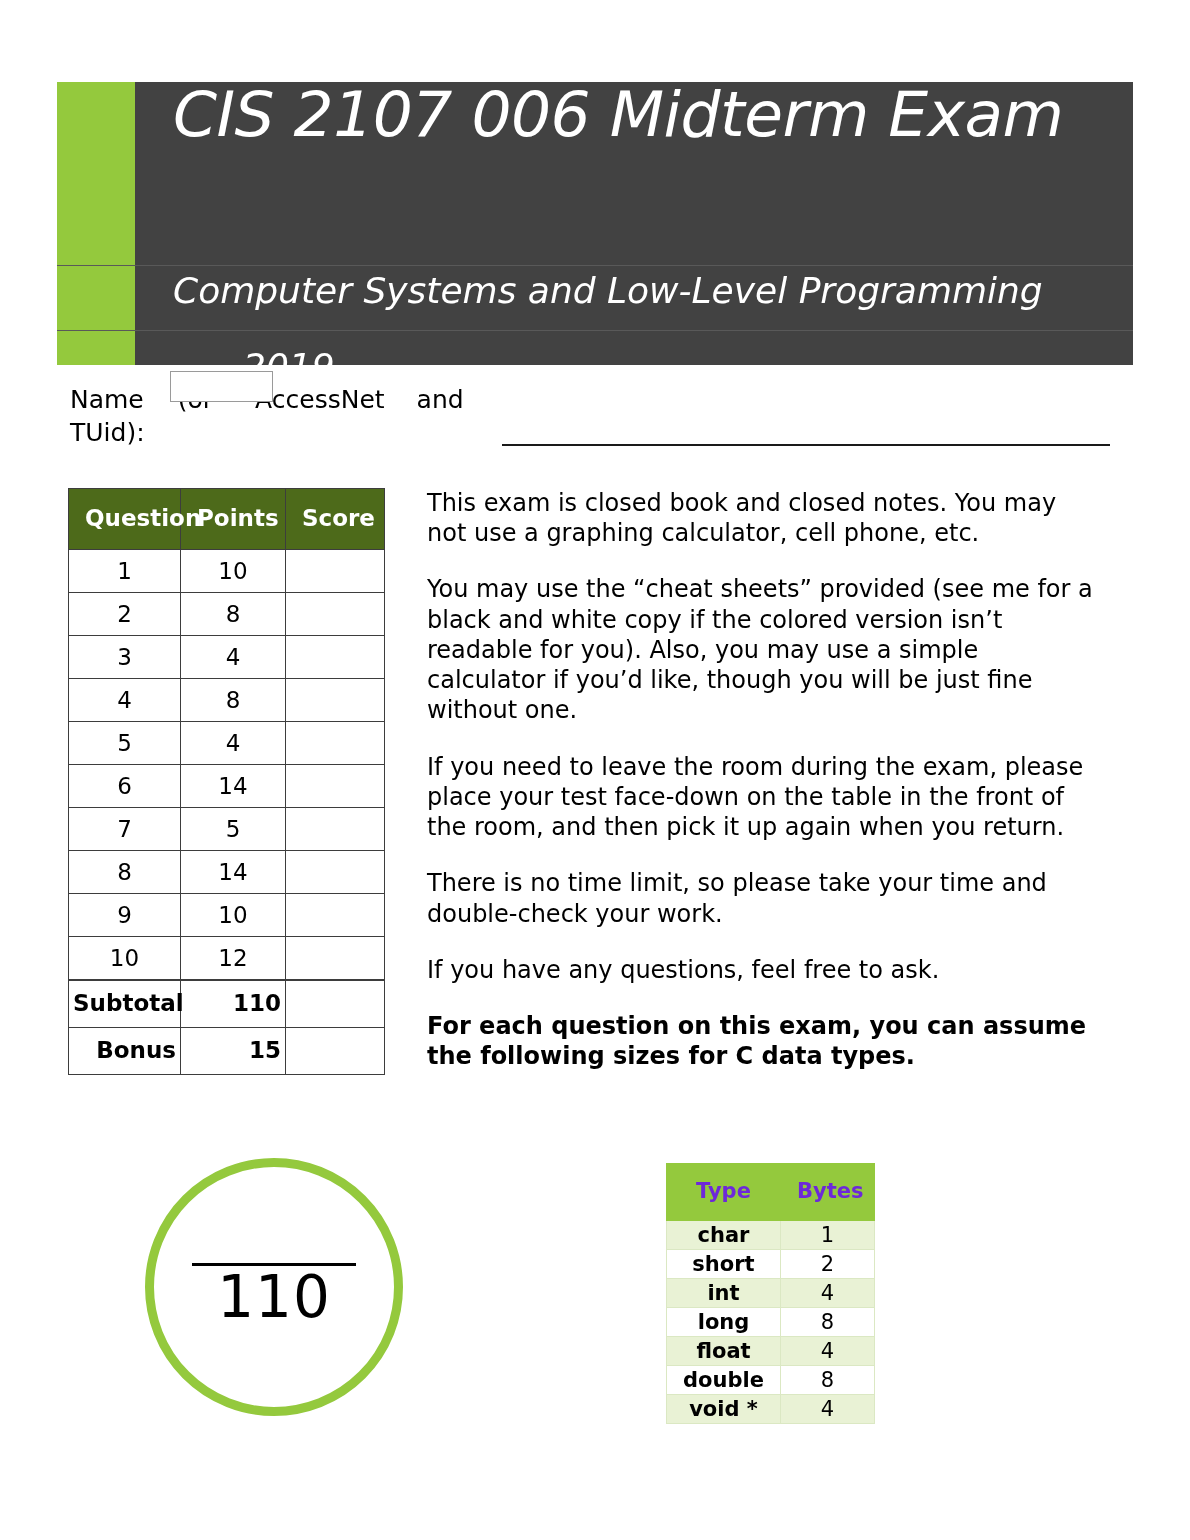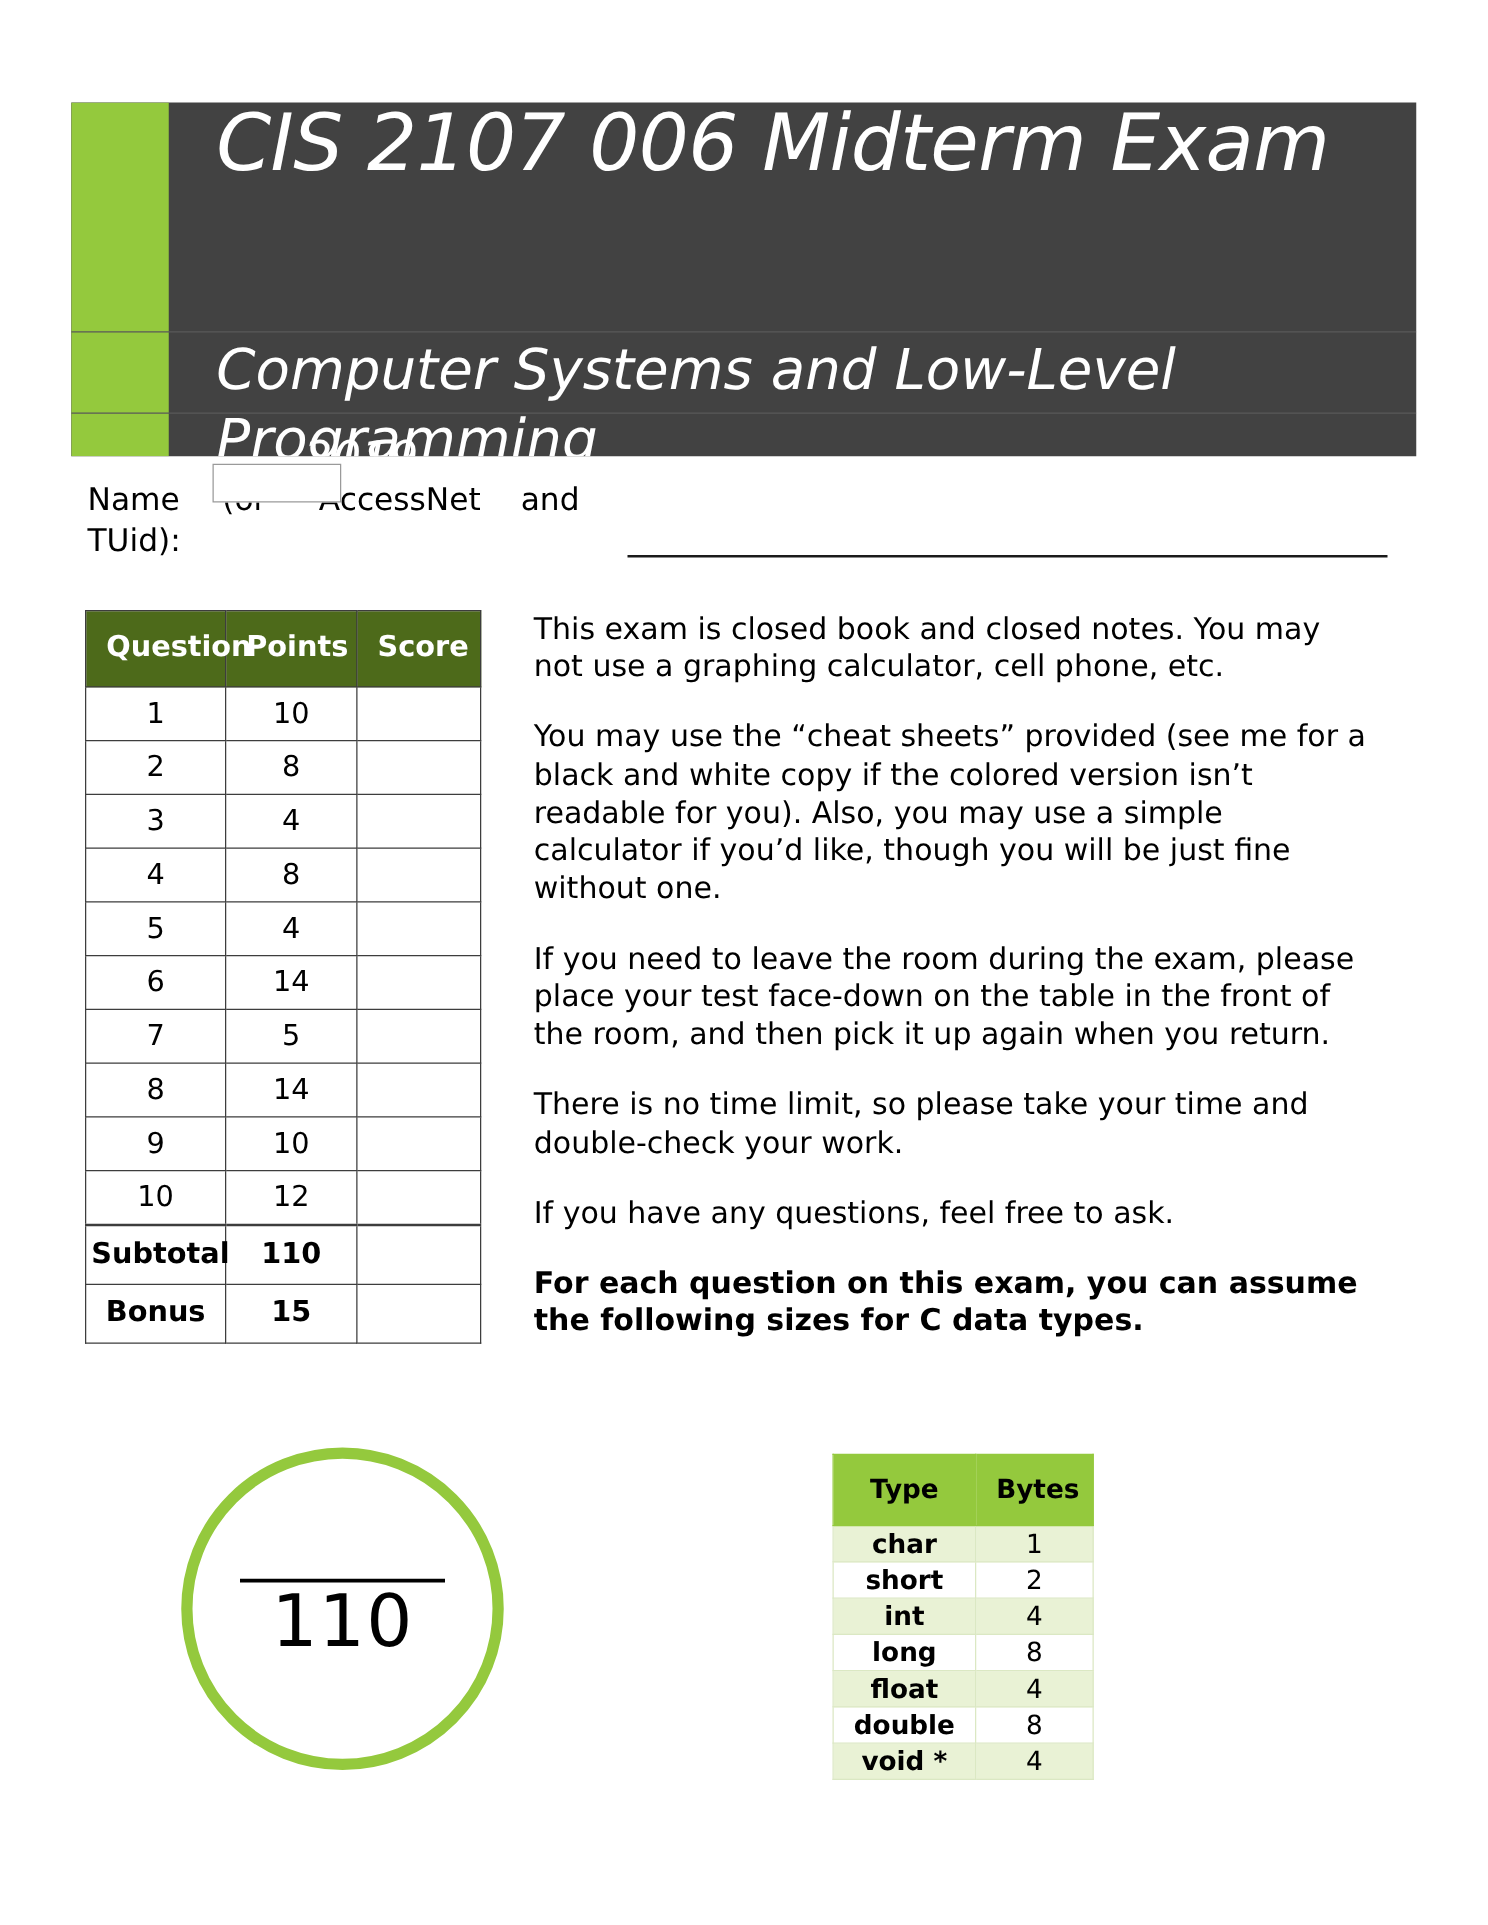--- a/index.html
+++ b/index.html
@@ -62,21 +62,21 @@
     width: 1076px;
     height: 1px;
     background: #595959;
   }
   #header-subtitle {
     position: absolute;
     left: 116px;
     top: 186px;
     width: 900px;
     color: #ffffff;
-    font-size: 45px;
+    font-size: 36px;
     font-weight: 400;
     line-height: 1.25;
   }
   #header-date {
     position: absolute;
     left: 186px;
     top: 262px;
     width: 800px;
     color: #ffffff;
     font-size: 36px;
@@ -145,20 +145,21 @@
     font-size: 23px;
     height: 56px;
     line-height: 1.12;
     padding: 2px 16px;
   }
   #score-table td { background: #ffffff; font-weight: 400; }
   #score-table tr.summary-row td {
     font-weight: bold;
     line-height: 1.12;
     padding: 2px 4px;
+    text-align: right;
   }
   #score-table tr.summary-row.first-summary td { border-top: 2px solid #3d3d3d; }
   .col-q { width: 112px; }
   .col-p { width: 105px; }
   .col-s { width: 99px; }
 
   
   #score-circle {
     position: absolute;
     left: 145px;
@@ -219,21 +220,21 @@
   #types-table th, #types-table td {
     border: 1px solid #dbe8c3;
     text-align: center;
     vertical-align: middle;
     font-size: 21px;
     height: 28px;
     padding: 0;
   }
   #types-table thead th {
     background: #94c93d;
-    color: #000000;
+    color: #6d28d9;
     font-weight: bold;
     height: 54px;
     line-height: 1.12;
     border-color: #94c93d;
     padding: 1px 16px;
   }
   #types-table td.type-name { font-weight: bold; color: #000000; }
   #types-table td.type-bytes { font-weight: 400; color: #000000; }
   #types-table tr.band-a td { background: #e9f2d5; }
   #types-table tr.band-b td { background: #ffffff; text-align: center; }

